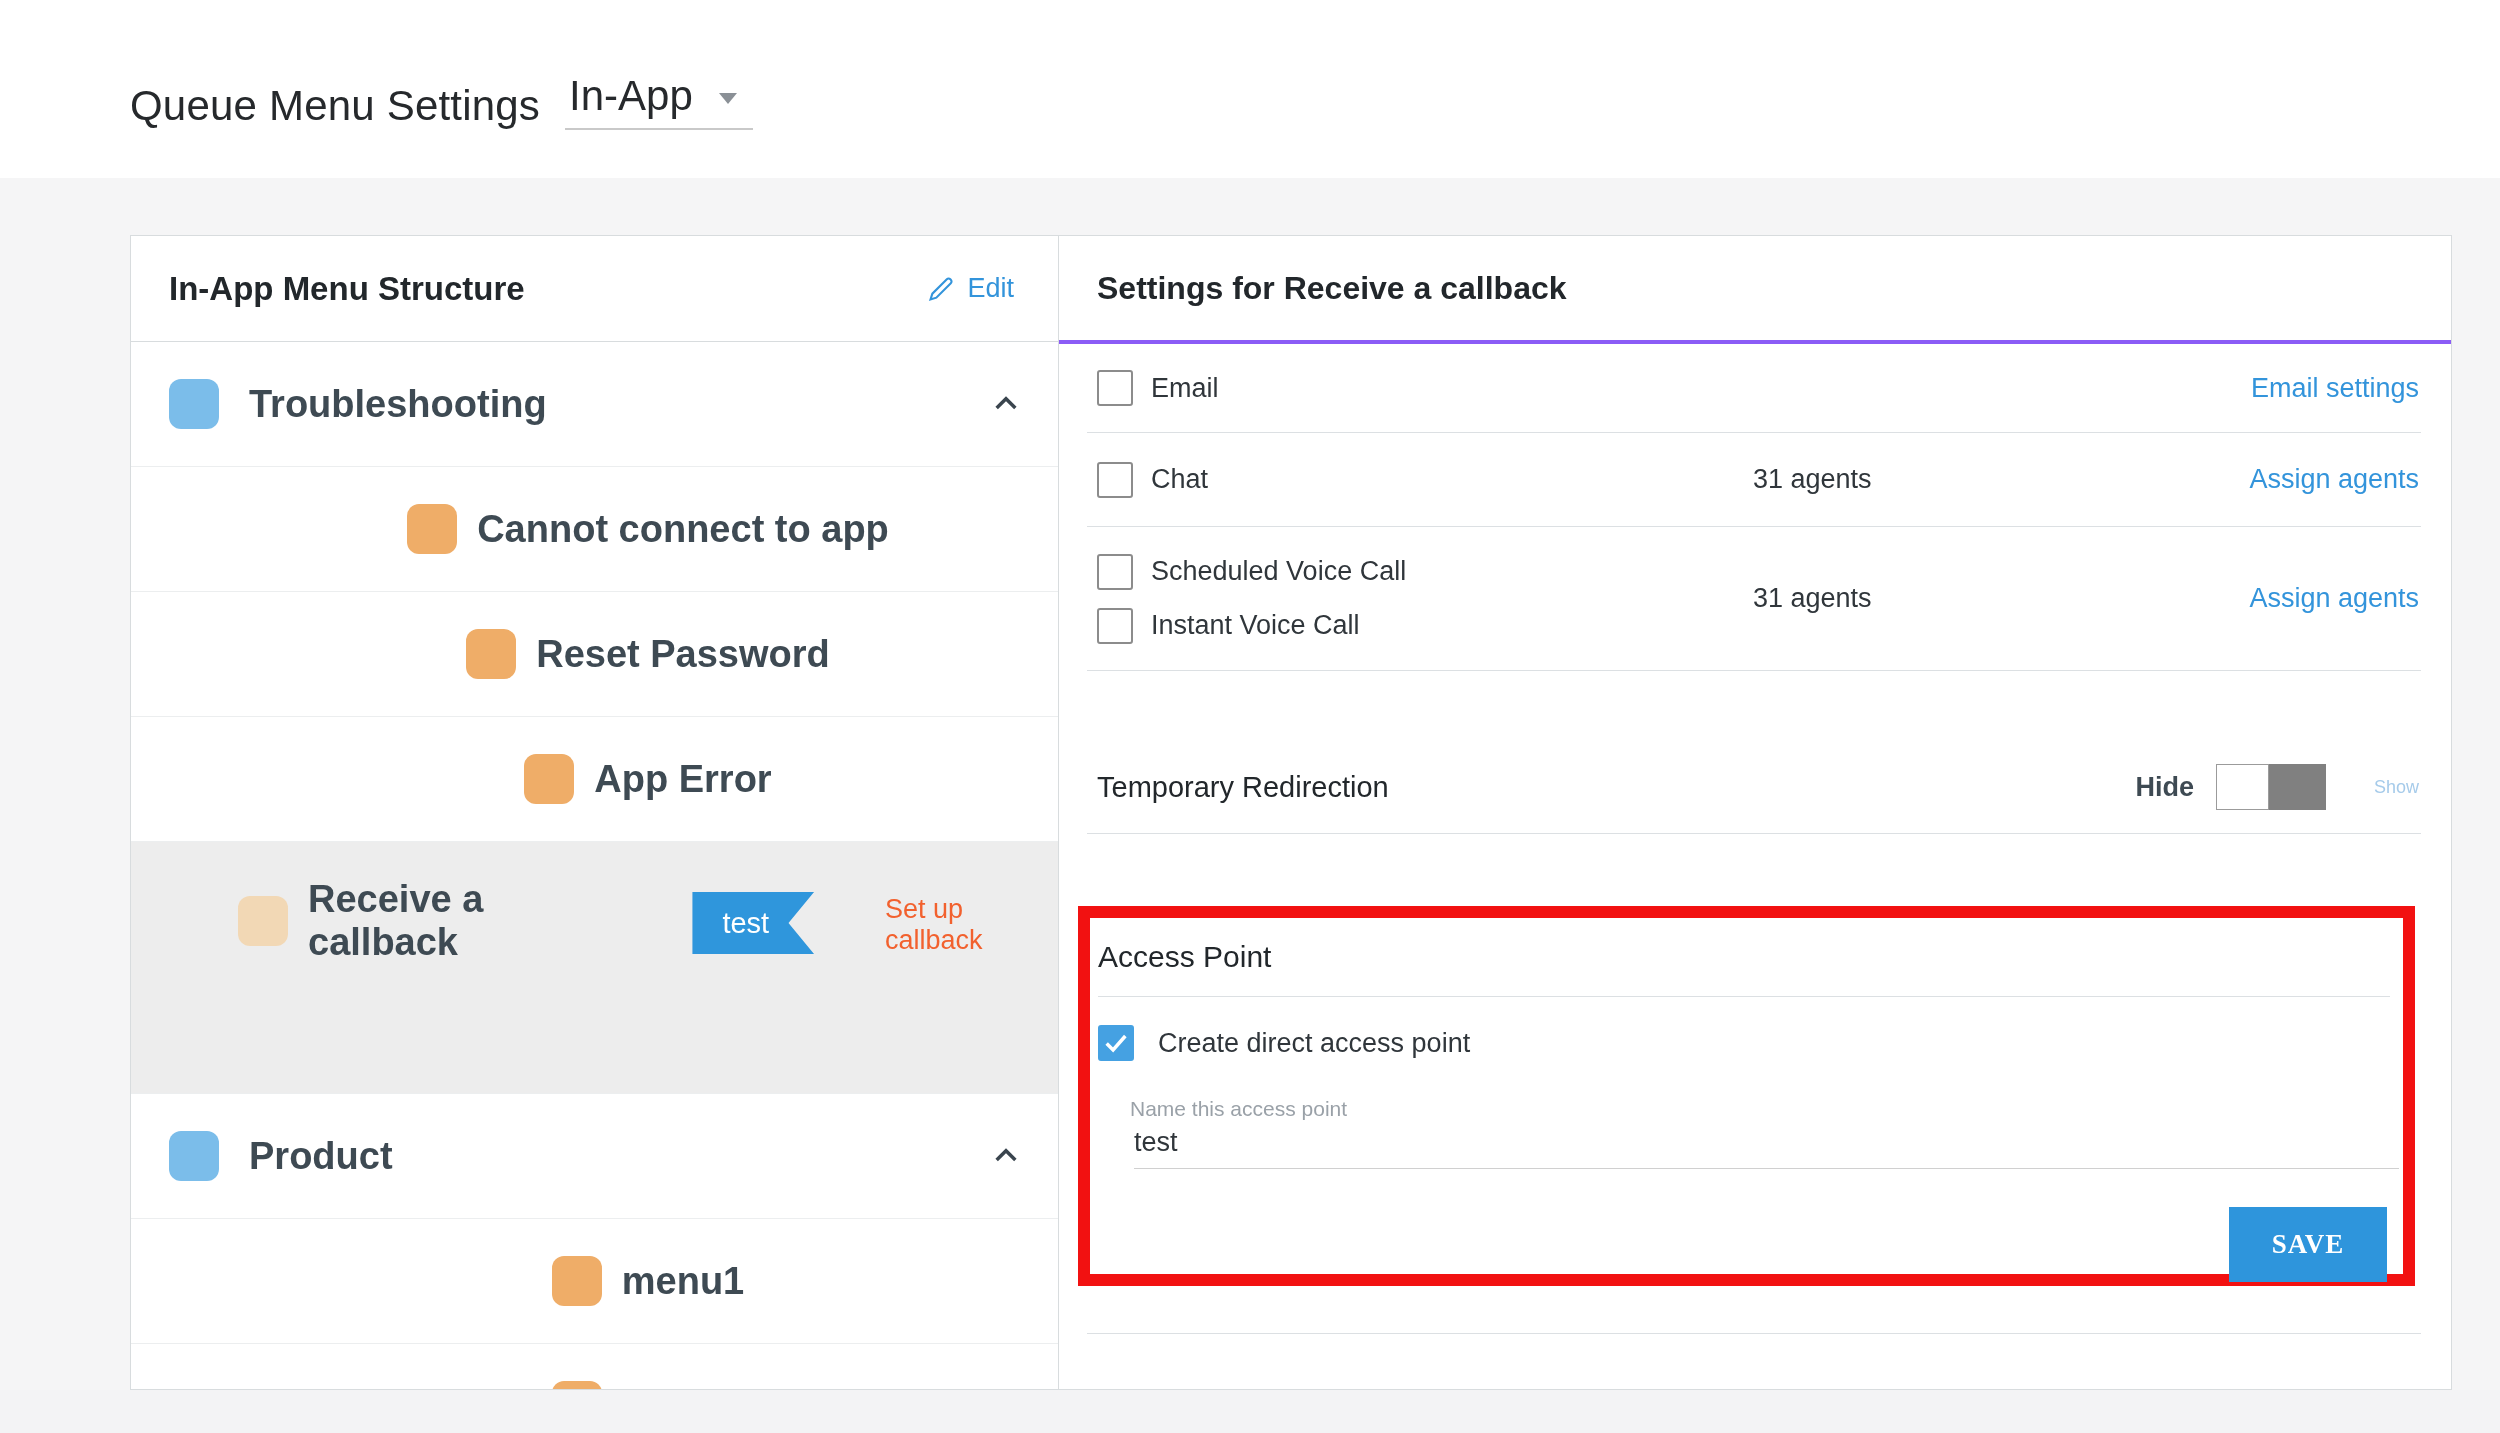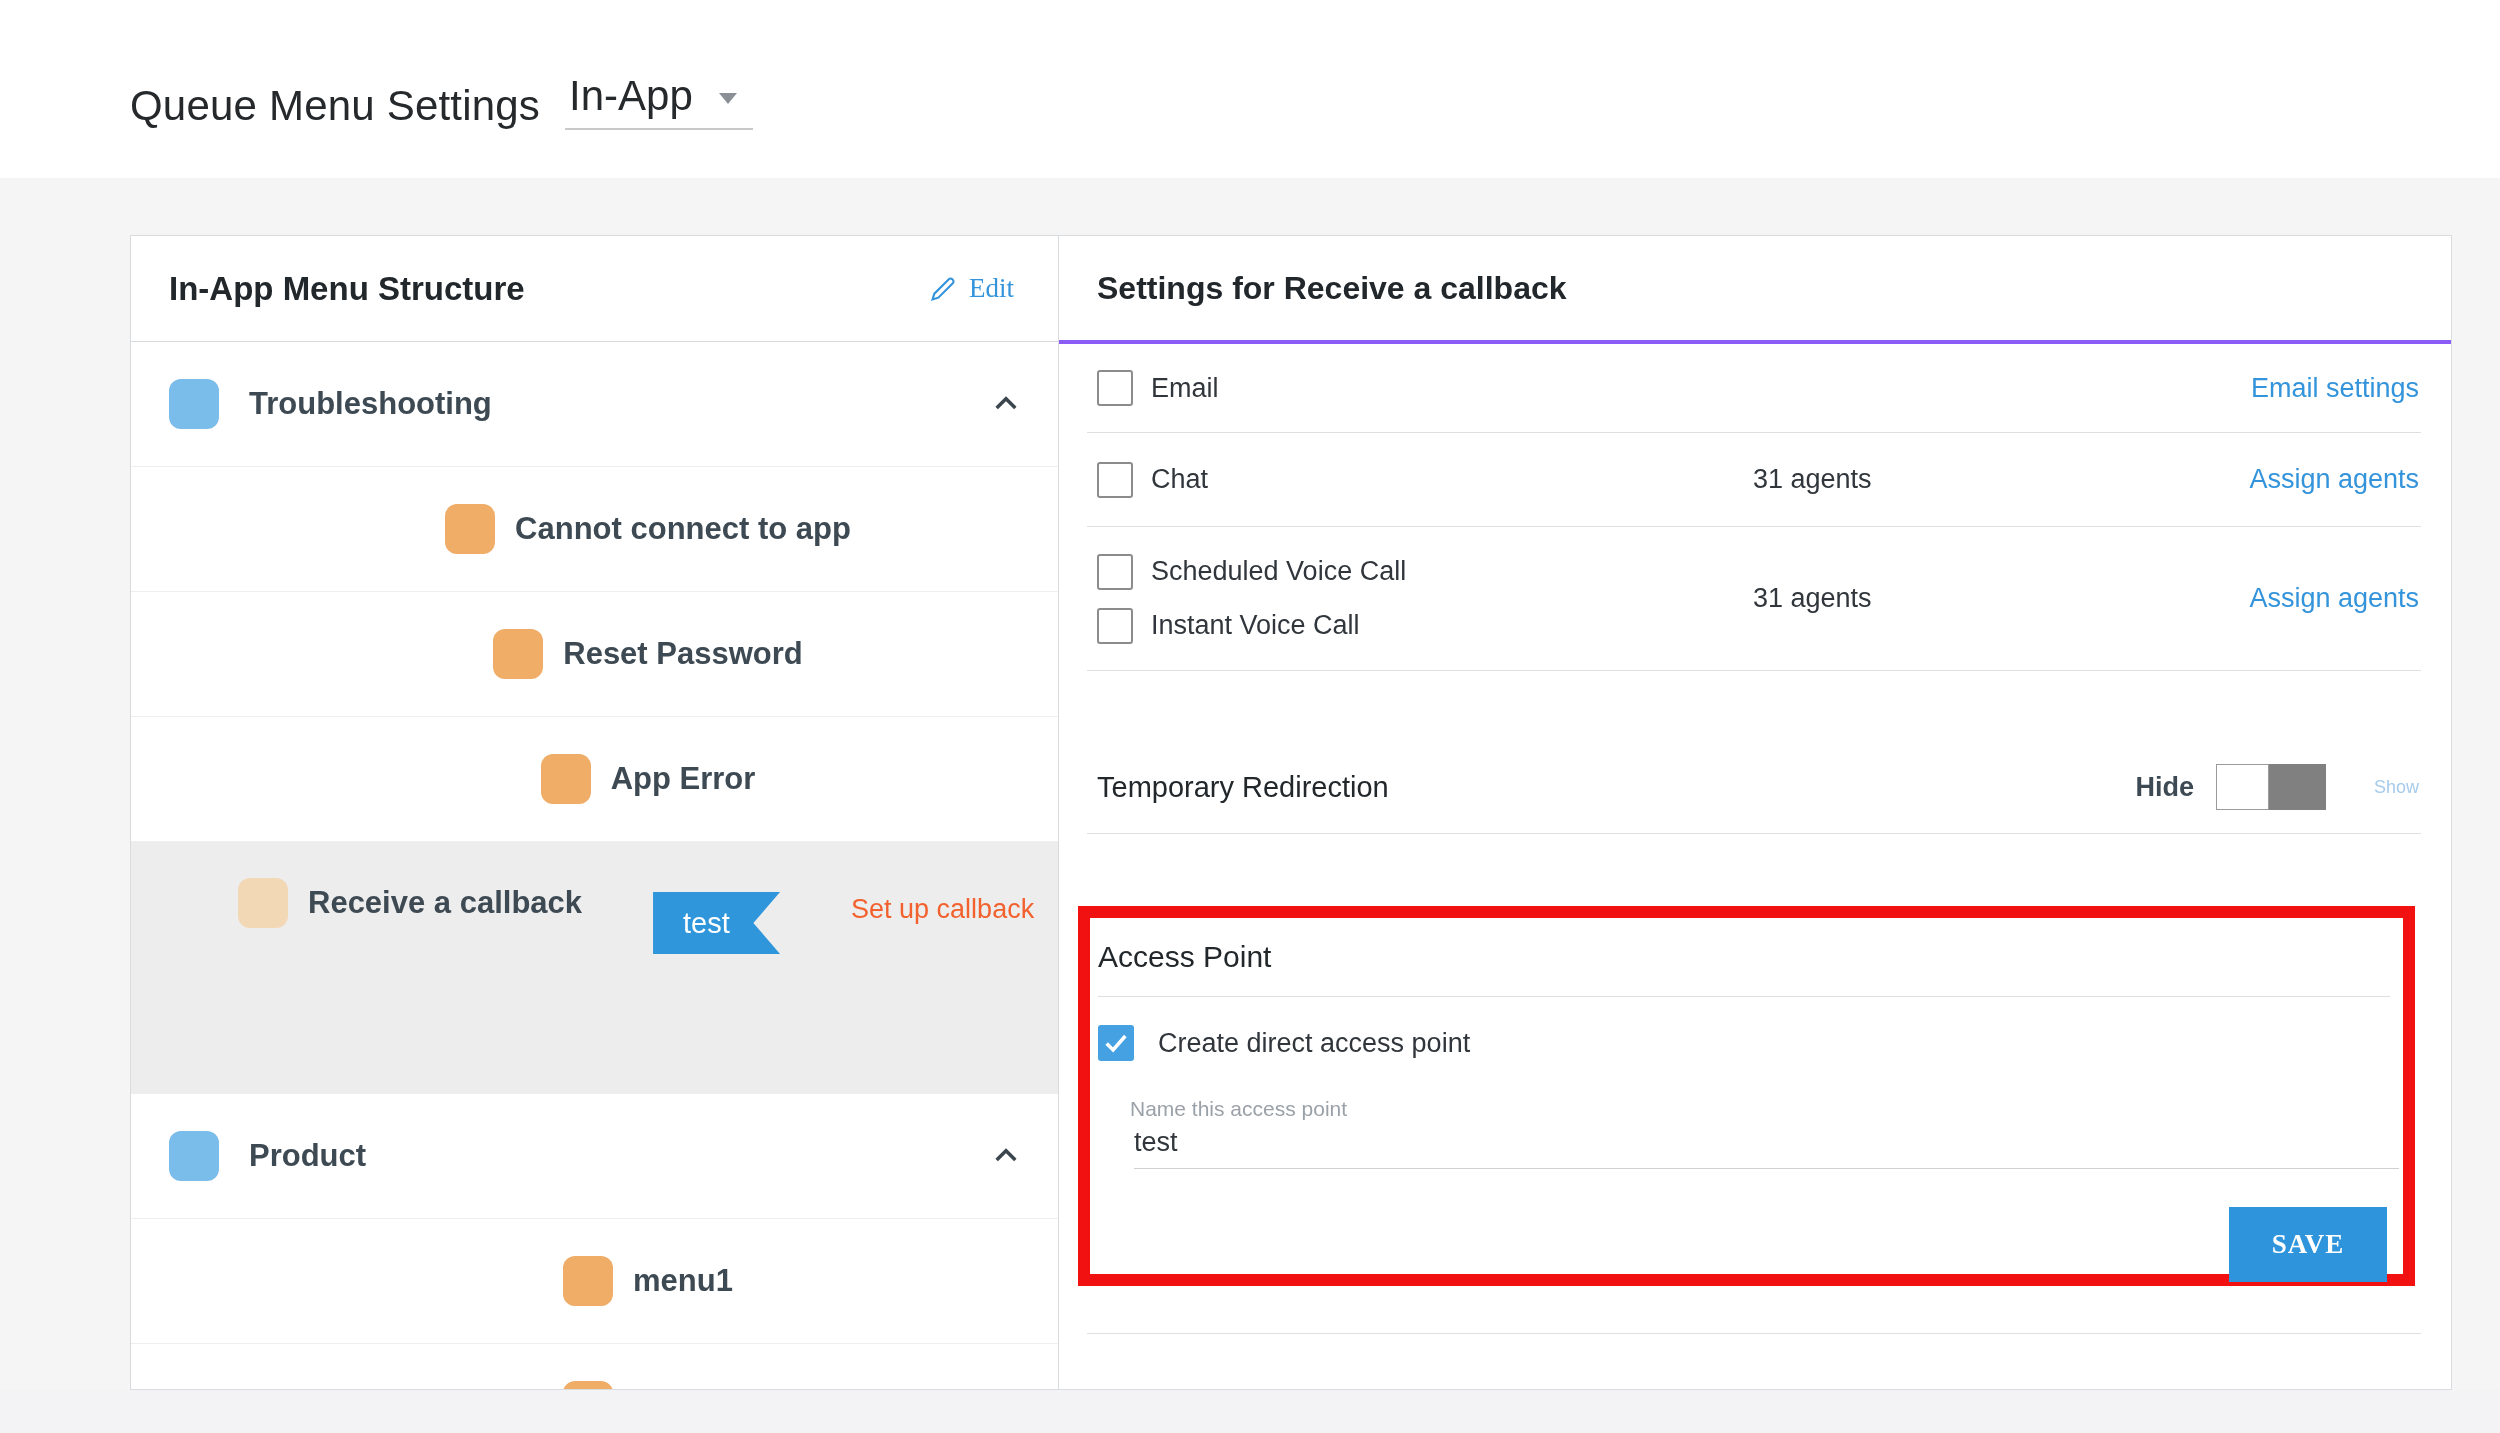--- a/index.html
+++ b/index.html
@@ -20,30 +20,30 @@
 
   
   .card { position:absolute; left:130px; top:235px; width:2322px; height:1155px;
      background:#FFFFFF; border:1px solid #D8DCDE; display:flex; overflow:hidden; }
 
   
   .left-pane { width:928px; flex:0 0 928px; border-right:1px solid #D8DCDE; overflow:hidden; }
   .lp-header { height:106px; display:flex; align-items:center; justify-content:space-between;
      padding:0 44px 0 38px; border-bottom:1px solid #D8DCDE; }
   .lp-title { font-size:33px; font-weight:700; color:#22272B; }
-  .edit-link { display:flex; align-items:center; gap:12px; color:#3394DB; font-size:27px; cursor:pointer;font-family:Liberation Serif, serif; }
+  .edit-link { display:flex; align-items:center; gap:12px; color:#3394DB; font-size:27px; cursor:pointer; }
 
   .lp-row { display:flex; align-items:center; height:125px; padding-left:38px;
      border-bottom:1px solid #ECEEEF; position:relative; cursor:pointer; }
   .lp-row.lvl2 { padding-left:107px;justify-content:center; }
   .sq { width:50px; height:50px; border-radius:12px; flex:0 0 50px; }
   .sq.blue { background:#7BBDEA; }
   .sq.orange { background:#EFAD68; }
   .sq.pale { background:#F2D8B5; }
-  .lp-label { font-size:31px; font-weight:700; color:#3E4A53; margin-left:30px; }
+  .lp-label { font-size:38px; font-weight:700; color:#3E4A53; margin-left:30px; }
   .lp-row.lvl2 .lp-label { margin-left:20px; }
   .chev { margin-left:auto; padding-right:36px; display:flex; align-items:center; }
   .chev svg { width:32px; height:32px; }
 
   .lp-row.sel { height:252px; background:#EDEDED; flex-direction:row; align-items:flex-start;
      justify-content:flex-start; padding-top:36px; }
   .sel-main { display:flex; align-items:center; }
   .flag-badge { margin:14px 0 0 71px; width:127px; height:62px; background:#2F96DC; color:#FFFFFF;
      font-size:29px; display:flex; align-items:center; padding-left:30px;
      clip-path:polygon(0 0, 100% 0, 79% 50%, 100% 100%, 0 100%); }

